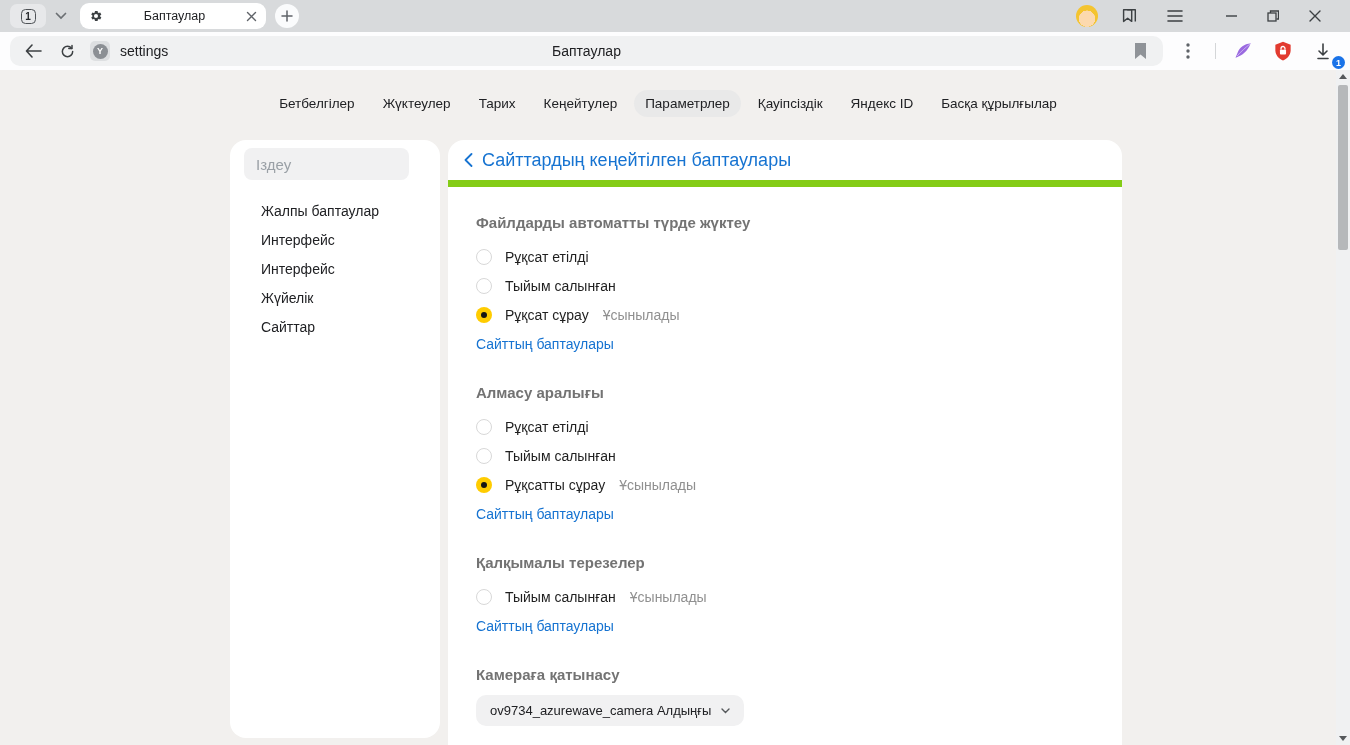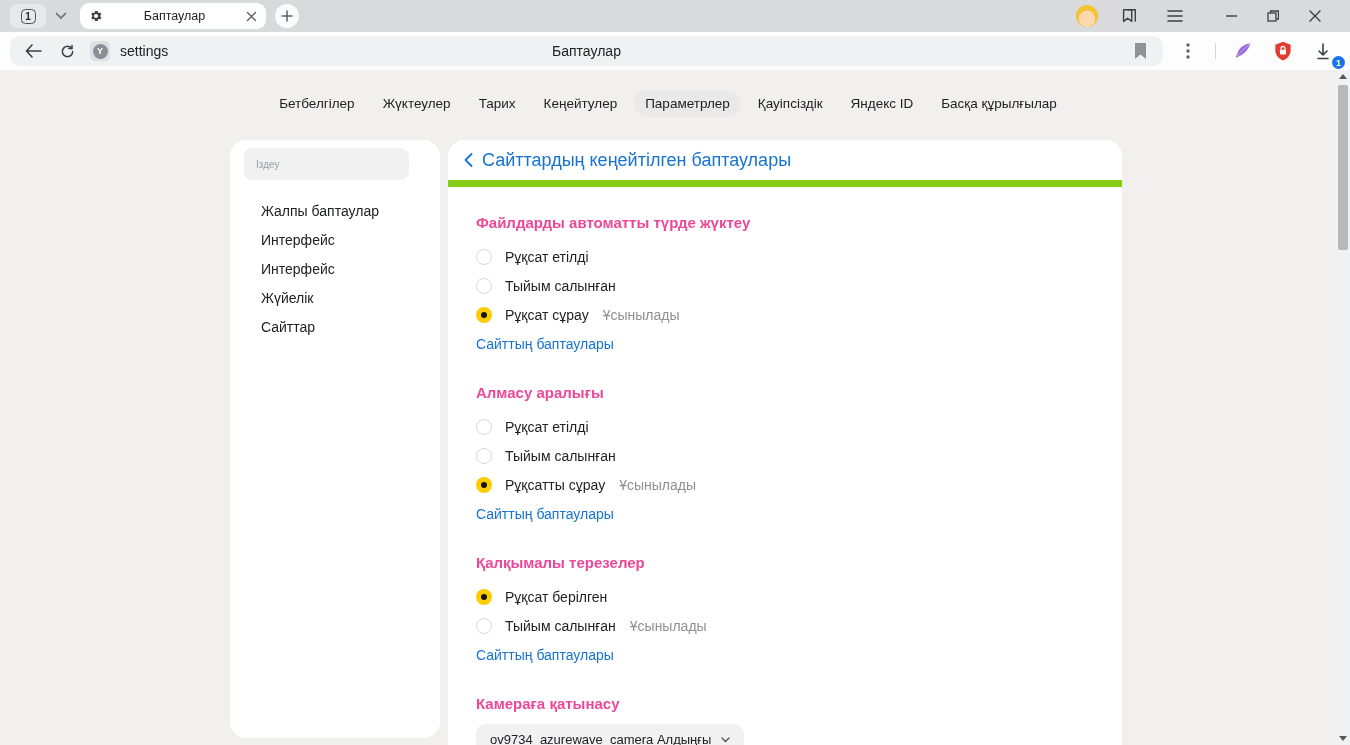--- a/index.html
+++ b/index.html
@@ -50,35 +50,35 @@
 
   .settings-nav { position:absolute; top:20px; left:0; right:14px; display:flex;
     justify-content:center; gap:6px; }
   .nav-item { padding:6px 11px; border-radius:15px; font-size:13.5px; color:#202124;
     cursor:pointer; white-space:nowrap; }
   .nav-item.active { background:#e9e9e9; }
 
   .sidebar-card { position:absolute; left:230px; top:70px; width:210px; height:598px;
     background:#fff; border-radius:16px; }
   .search-input { display:block; margin:8px 14px 0; width:165px; height:32px; background:#f1f1f2;
-    border:none; border-radius:8px; padding:0 12px; font-size:10px; color:#0f172a;
+    border:none; border-radius:8px; padding:0 12px; font-size:15px; color:#0f172a;
     font-family:"Liberation Sans", sans-serif; outline:none; }
   .search-input::placeholder { color:#9aa0a6; }
   .sidebar-list { list-style:none; margin-top:16px; padding-left:31px; }
   .sidebar-item { height:29px; display:flex; align-items:center; font-size:14px; color:#202124; cursor:pointer; }
 
   .main-card { position:absolute; left:448px; top:70px; width:674px; height:640px;
     background:#fff; border-radius:16px; }
   .card-header { height:47px; display:flex; align-items:center; padding:0 16px;
     border-bottom:7px solid #84cc16; cursor:pointer; }
   .card-heading { font-size:18px; color:#1673d1; margin-left:9px; }
   .card-body { padding:0 28px; }
   .section { margin-top:30px; }
   .section.first { margin-top:26px; }
-  .section-title { font-size:15px; font-weight:bold; color:#ec4899; line-height:20px; }
+  .section-title { font-size:15px; font-weight:bold; color:#737373; line-height:20px; }
   .options { margin-top:9px; }
   .option-row { display:flex; align-items:center; height:29px; cursor:pointer; }
   .radio { width:16px; height:16px; border-radius:50%; margin-right:13px; flex:none; position:relative; }
   .radio.off { background:#fff; border:1.5px solid #d8d8d8; }
   .radio.on { background:#ffcc00; }
   .radio.on::after { content:""; position:absolute; left:5px; top:5px; width:6px; height:6px;
     border-radius:50%; background:#141414; }
   .option-label { font-size:14px; color:#1f1f1f; }
   .option-note { font-size:14px; color:#909090; margin-left:14px; }
   .section-link { display:inline-block; margin-top:7px; font-size:14px; color:#1673d1; cursor:pointer; }
@@ -320,24 +320,20 @@
             <span class="option-note">Ұсынылады</span>
           </div>
         </div>
         <span class="section-link">Сайттың баптаулары</span>
       </div>
 
       <div class="section">
         <div class="section-title">Қалқымалы терезелер</div>
         <div class="options">
           <div class="option-row">
-            <span class="radio on"></span>
-            <span class="option-label">Рұқсат берілген</span>
-          </div>
-          <div class="option-row">
             <span class="radio off"></span>
             <span class="option-label">Тыйым салынған</span>
             <span class="option-note">Ұсынылады</span>
           </div>
         </div>
         <span class="section-link">Сайттың баптаулары</span>
       </div>
 
       <div class="section">
         <div class="section-title">Камераға қатынасу</div>

